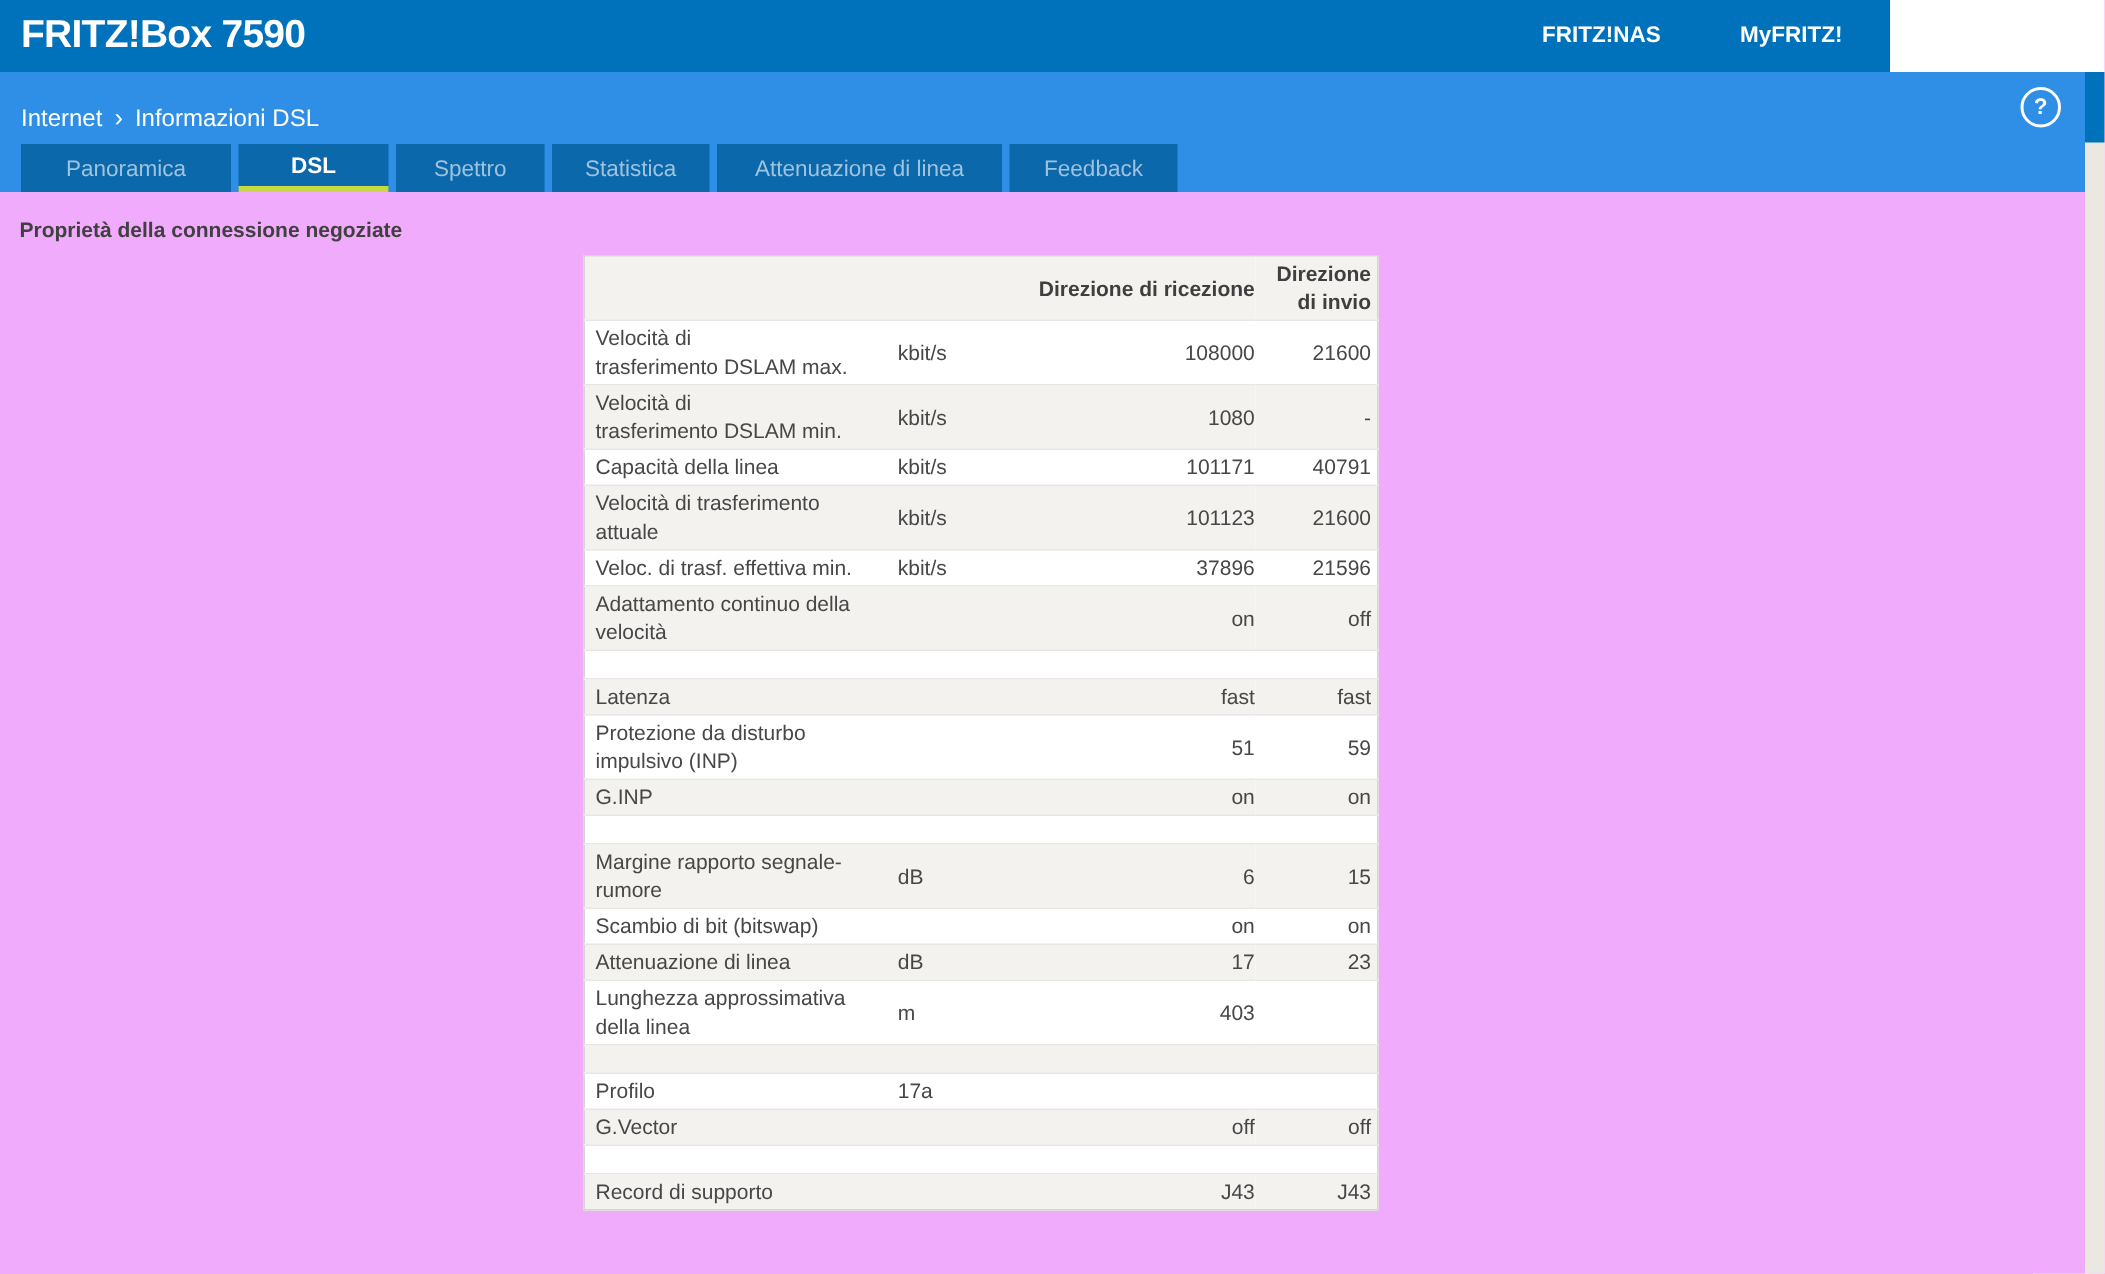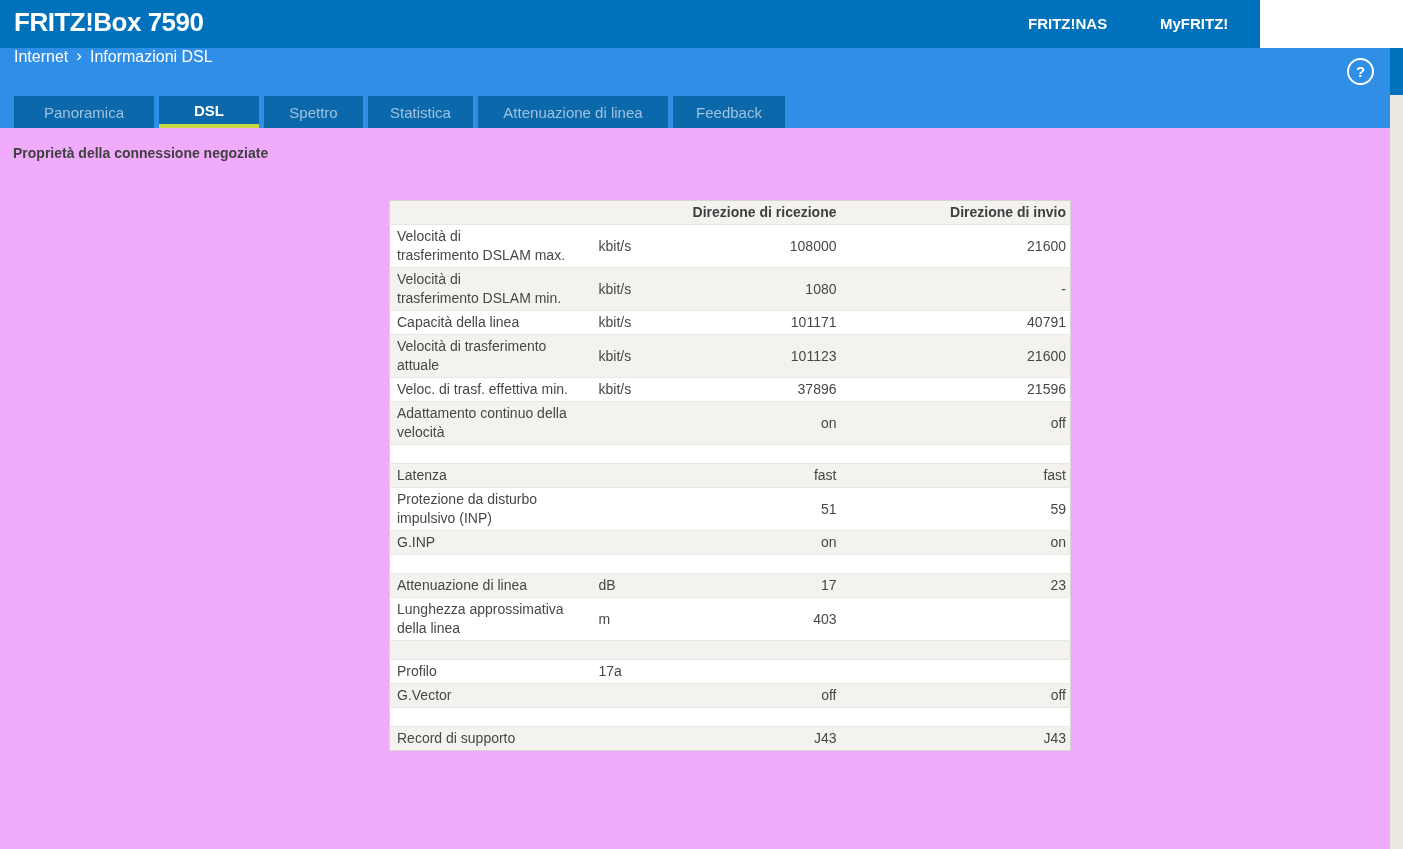--- a/index.html
+++ b/index.html
@@ -14,21 +14,21 @@
   .topbar { position:absolute; top:0; left:0; width:1260px; height:48px; background:#0072bc; z-index:5;text-align:right; }
   .brand  { position:absolute; left:14px; top:7px; color:#fff; font-size:26px; font-weight:bold; letter-spacing:-0.5px; }
   .toplink{ position:absolute; top:15px; color:#fff; font-size:15px; font-weight:bold; cursor:pointer; text-decoration:none; }
   .toplink.nas { left:1028px; }
   .toplink.myf { left:1160px; }
   .kebab  { position:absolute; left:1379px; top:15px; width:12px; height:20px; display:flex; flex-direction:column; align-items:center; gap:2.5px; cursor:pointer; }
   .kebab i{ width:3.5px; height:3.5px; border-radius:50%; background:#fff; }
 
   
   .subheader { position:absolute; top:48px; left:0; width:1390px; height:80px; background:#2f8ee5; }
-  .breadcrumb{ position:absolute; left:14px; top:0; height:64px; display:flex; align-items:flex-start; gap:8px; color:#fff; font-size:16px; }
+  .breadcrumb{ position:absolute; left:14px; top:0; height:64px; display:flex; align-items:center; gap:8px; color:#fff; font-size:16px; }
   .breadcrumb .sect { cursor:pointer; }
   .breadcrumb .chev { font-size:17px; margin-top:-2px; }
   .helpbtn  { position:absolute; left:1347px; top:10px; width:27px; height:27px; border:2px solid #fff; border-radius:50%;
               color:#fff; font-weight:bold; font-size:15px; line-height:23px; text-align:center; cursor:pointer; }
 
   .tabbar { position:absolute; left:14px; bottom:0; display:flex; gap:5px; }
   .tab { height:32px; background:#0b68ab; color:#9fc2df; font-size:15px;
          display:flex; align-items:center; justify-content:center; cursor:pointer; }
   .tab:nth-child(1){ width:140px; }
   .tab:nth-child(2){ width:100px; }
@@ -39,21 +39,21 @@
   .tab.active { color:#fff; font-weight:bold; border-bottom:4px solid #c6d843; }
 
   
   .right-strip { position:absolute; top:48px; right:0; width:13px; height:801px; background:#ebe8e1; z-index:4; }
   .right-strip .blue-seg { width:13px; height:47px; background:#0072bc; }
 
   
   .content { position:absolute; top:128px; left:0; width:1390px; height:721px; background:#f0abfc; }
   .page-heading { position:absolute; left:13px; top:17px; margin:0; font-size:14px; font-weight:bold; color:#404040; }
 
-  table.props { position:absolute; left:389px; top:72px; width:682px; border-collapse:collapse;
+  table.props { position:absolute; left:389px; top:42px; width:530px; border-collapse:collapse;
                 table-layout:fixed; font-size:14px; color:#474747; border:1px solid #d8d4ce; background:#fff; }
   .props th, .props td { padding:2px 7px; line-height:19px; vertical-align:middle; text-align:left; overflow:visible; white-space:normal; }
   .props thead th { font-weight:600; color:#3f3f3f; }
   .props .c1 { width:202px; }
   .props .c2 { width:88px;  }
   .props .c3 { width:157px; text-align:right; padding-right:0; }
   .props .c4 { text-align:right; padding-right:4px; }
   .props tr.alt { background:#f4f2ef; }
   .props tbody tr { border-top:1px solid #e9e7e3; }
   .props td.sp { height:19px; padding:2px 7px; }
@@ -160,20 +160,32 @@
         <tr class="alt">
           <td class="c1">G.INP</td>
           <td class="c2"></td>
           <td class="c3">on</td>
           <td class="c4">on</td>
         </tr>
         <tr>
           <td colspan="4" class="sp"></td>
         </tr>
         <tr class="alt">
+          <td class="c1">Margine rapporto segnale-rumore</td>
+          <td class="c2">dB</td>
+          <td class="c3">6</td>
+          <td class="c4">15</td>
+        </tr>
+        <tr>
+          <td class="c1">Scambio di bit (bitswap)</td>
+          <td class="c2"></td>
+          <td class="c3">on</td>
+          <td class="c4">on</td>
+        </tr>
+        <tr class="alt">
           <td class="c1">Attenuazione di linea</td>
           <td class="c2">dB</td>
           <td class="c3">17</td>
           <td class="c4">23</td>
         </tr>
         <tr>
           <td class="c1">Lunghezza approssimativa della linea</td>
           <td class="c2">m</td>
           <td class="c3">403</td>
           <td class="c4"></td>

